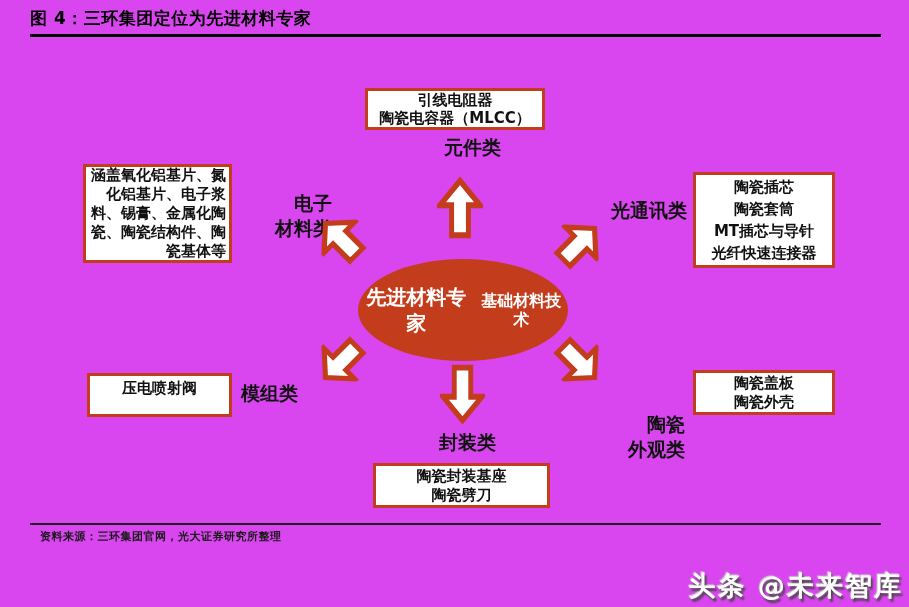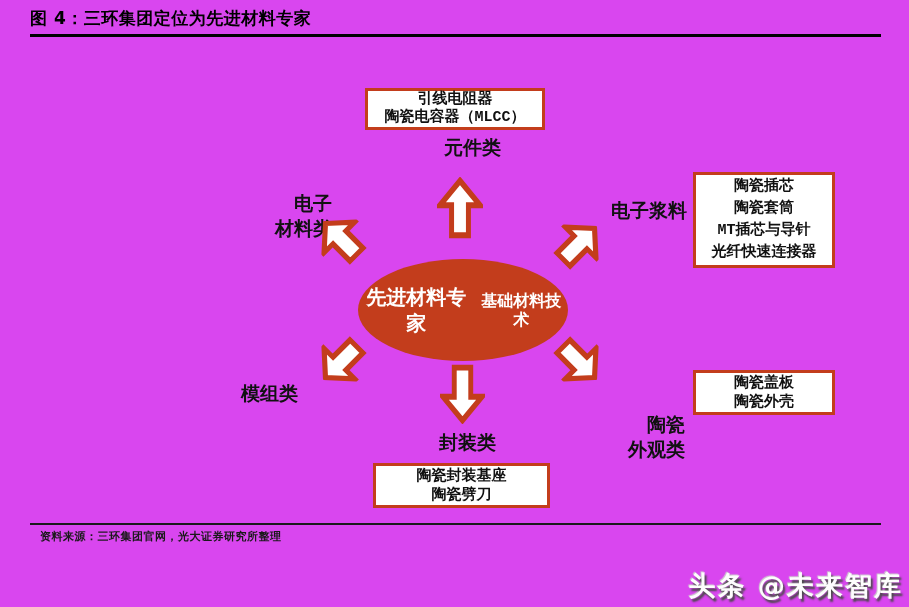--- a/index.html
+++ b/index.html
@@ -13,21 +13,21 @@
 
   .ellipse { position:absolute; left:358px; top:259px; width:210px; height:102px;
              background:var(--accent); border-radius:50%;
              display:flex; flex-direction:row; align-items:center; justify-content:center;
              color:#fff; text-align:center; }
   .ellipse .l1 { font-size:20px; font-weight:bold; line-height:26px; }
   .ellipse .l2 { font-size:16px; font-weight:bold; line-height:19px; }
 
   .rbox { position:absolute; border:3px solid var(--accent); background:#fff;
           display:flex; flex-direction:column; align-items:center; justify-content:center;
-          font-weight:bold; color:var(--ink); text-align:right;font-family:Liberation Mono, monospace; }
+          font-weight:bold; color:var(--ink); text-align:right; }
   .rbox .line { display:block; }
   .box-components   { left:365px; top:88px;  width:180px; height:42px; font-size:15px; line-height:18px; }
   .box-electronic   { left:83px;  top:164px; width:149px; height:99px; font-size:15px; line-height:19px; padding:1px 3px; }
   .box-optical      { left:693px; top:172px; width:142px; height:96px; font-size:15px; line-height:22px; }
   .box-modules      { left:87px;  top:373px; width:145px; height:44px; font-size:15px; line-height:20px; justify-content:flex-start; padding-top:2px; }
   .box-exterior     { left:693px; top:370px; width:142px; height:45px; font-size:15px; line-height:19px; }
   .box-packaging    { left:373px; top:463px; width:177px; height:45px; font-size:15px; line-height:19px; }
 
   .cat-label { position:absolute; font-weight:bold; color:var(--ink); font-size:19px;
                line-height:25px; text-align:right; white-space:pre-line; }
@@ -61,31 +61,37 @@
 
   <div class="fig-title">图 4：三环集团定位为先进材料专家</div>
   <div class="title-rule"></div>
 
   <div class="rbox box-components">
     <span class="line">引线电阻器</span>
     <span class="line">陶瓷电容器（MLCC）</span>
   </div>
   <div class="cat-label lbl-components">元件类</div>
 
+  <div class="rbox box-electronic">
+    <span class="line">涵盖氧化铝基片、氮化铝基片、电子浆料、锡膏、金属化陶瓷、陶瓷结构件、陶瓷基体等</span>
+  </div>
   <div class="cat-label lbl-electronic">电子
 材料类</div>
 
   <div class="rbox box-optical">
     <span class="line">陶瓷插芯</span>
     <span class="line">陶瓷套筒</span>
     <span class="line">MT插芯与导针</span>
     <span class="line">光纤快速连接器</span>
   </div>
-  <div class="cat-label lbl-optical">电子浆料</div>
+  <div class="cat-label lbl-optical">光通讯类</div>
 
+  <div class="rbox box-modules">
+    <span class="line">压电喷射阀</span>
+  </div>
   <div class="cat-label lbl-modules">模组类</div>
 
   <div class="rbox box-exterior">
     <span class="line">陶瓷盖板</span>
     <span class="line">陶瓷外壳</span>
   </div>
   <div class="cat-label lbl-exterior">陶瓷
 外观类</div>
 
   <div class="rbox box-packaging">

